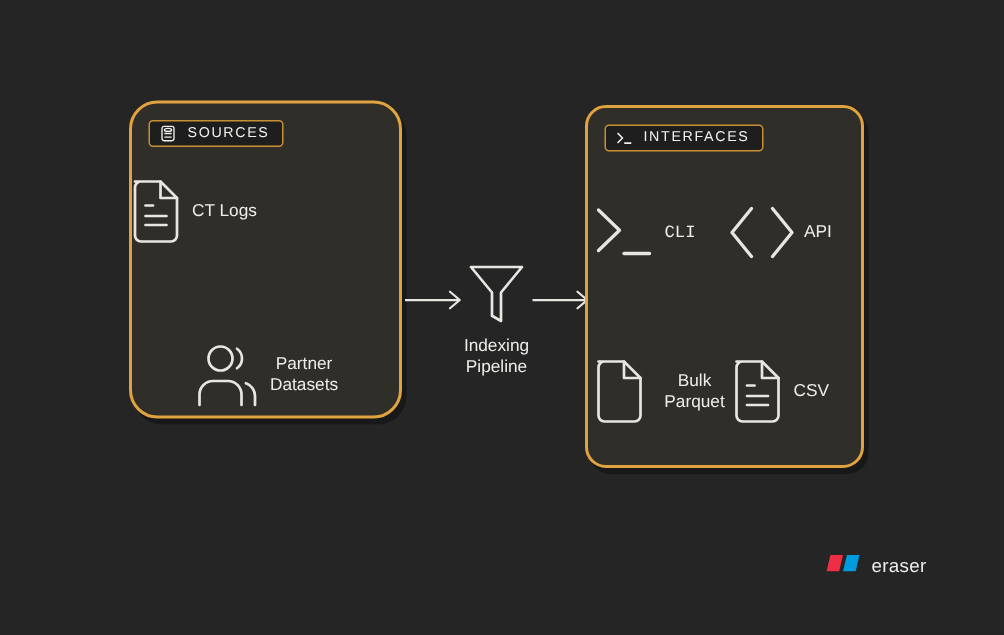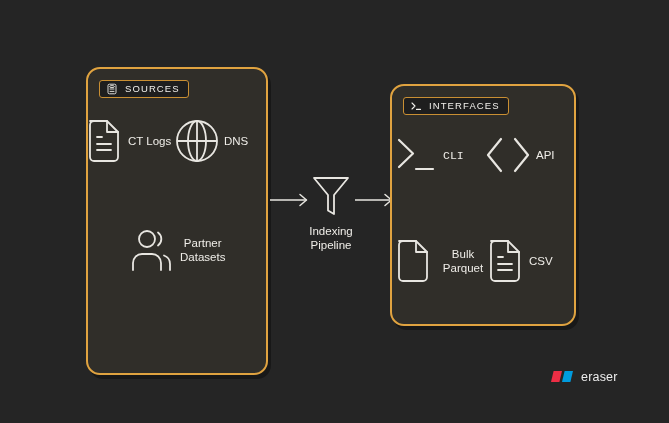--- a/index.html
+++ b/index.html
@@ -27,25 +27,26 @@
     background: #302E29;
     border: 2px solid #E0A340;
     border-radius: 14px;
     box-shadow: 3px 4px 0 rgba(0,0,0,0.35);
     box-sizing: border-box;
   }
   #panel-sources {
     left: 86px;
     top: 67px;
     width: 182px;
-    height: 308px;
+    height: 212px;
+    border-radius: 19px;
   }
   #panel-interfaces {
     left: 390px;
-    top: 84px;
+    top: 70px;
     width: 186px;
     height: 242px;
   }
 
   
   .badge {
     position: absolute;
     top: 11px;
     left: 11px;
     display: flex;
@@ -169,31 +170,20 @@
         <path d="M6 3h17l11 11v25a4 4 0 0 1-4 4H10a4 4 0 0 1-4-4V7a4 4 0 0 1 4-4z"></path>
         <path d="M23 3v11h11"></path>
         <path d="M13 19h5"></path>
         <path d="M13 26h14"></path>
         <path d="M13 32h14"></path>
       </svg>
     </span>
     <span class="node-label">CT Logs</span>
   </div>
 
-  <div class="node" id="node-dns">
-    <span class="node-icon">
-      <svg width="46" height="46" viewBox="0 0 46 46" fill="none" stroke="#E8E6E1" stroke-width="1.8">
-        <circle cx="23" cy="23" r="20"></circle>
-        <path d="M3 23h40"></path>
-        <ellipse cx="23" cy="23" rx="9" ry="20"></ellipse>
-        <path d="M23 3v40"></path>
-      </svg>
-    </span>
-    <span class="node-label">DNS</span>
-  </div>
 
   <div class="node" id="node-partner">
     <span class="node-icon">
       <svg width="48" height="44" viewBox="0 0 48 44" fill="none" stroke="#E8E6E1" stroke-width="1.8" stroke-linecap="round">
         <circle cx="19" cy="11" r="8"></circle>
         <path d="M5 42v-7a9 9 0 0 1 9-9h10a9 9 0 0 1 9 9v7"></path>
         <path d="M30 4.5a8 8 0 0 1 0 13"></path>
         <path d="M36 27.5a9 9 0 0 1 6 8.5V42"></path>
       </svg>
     </span>

